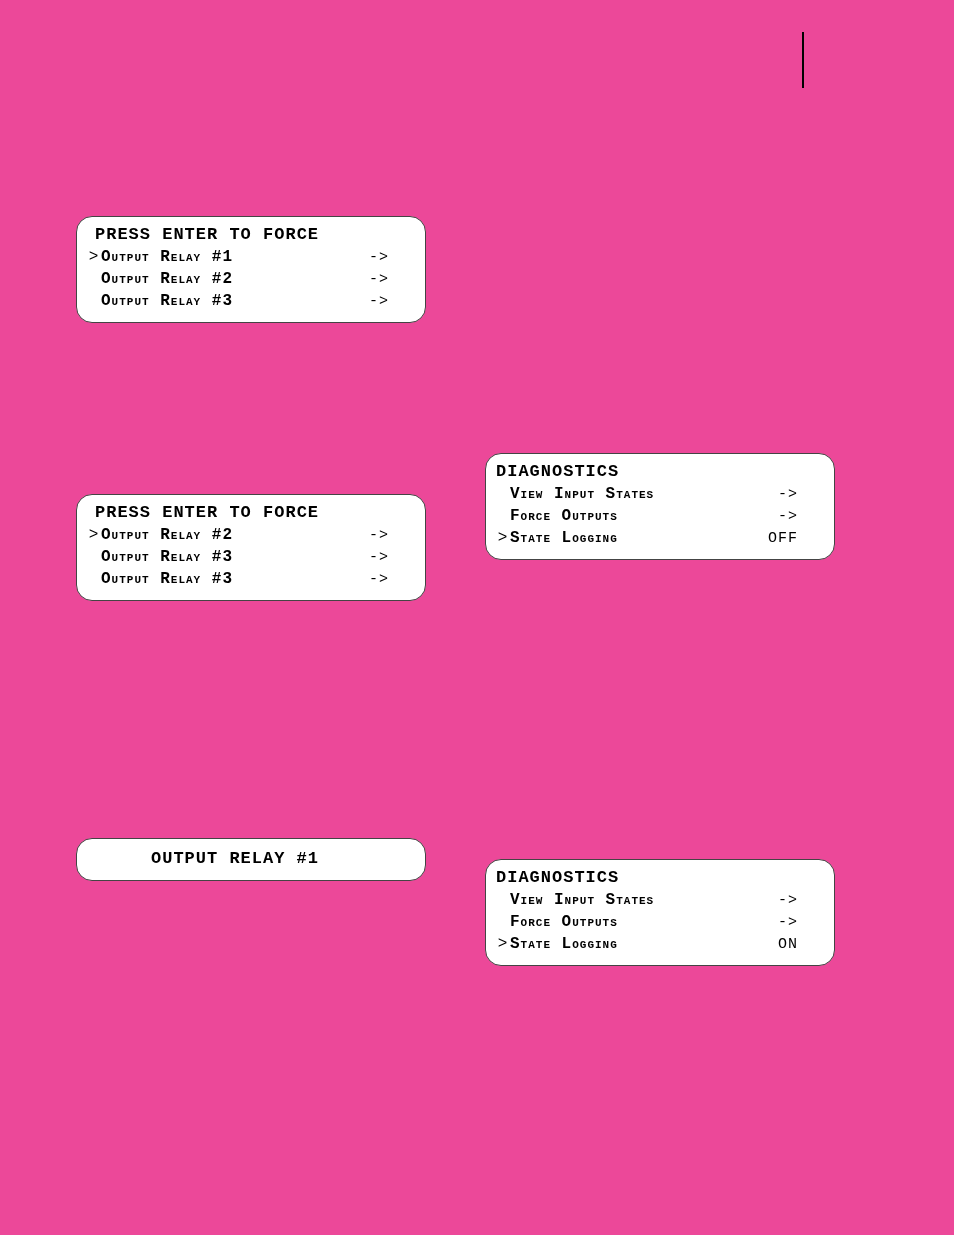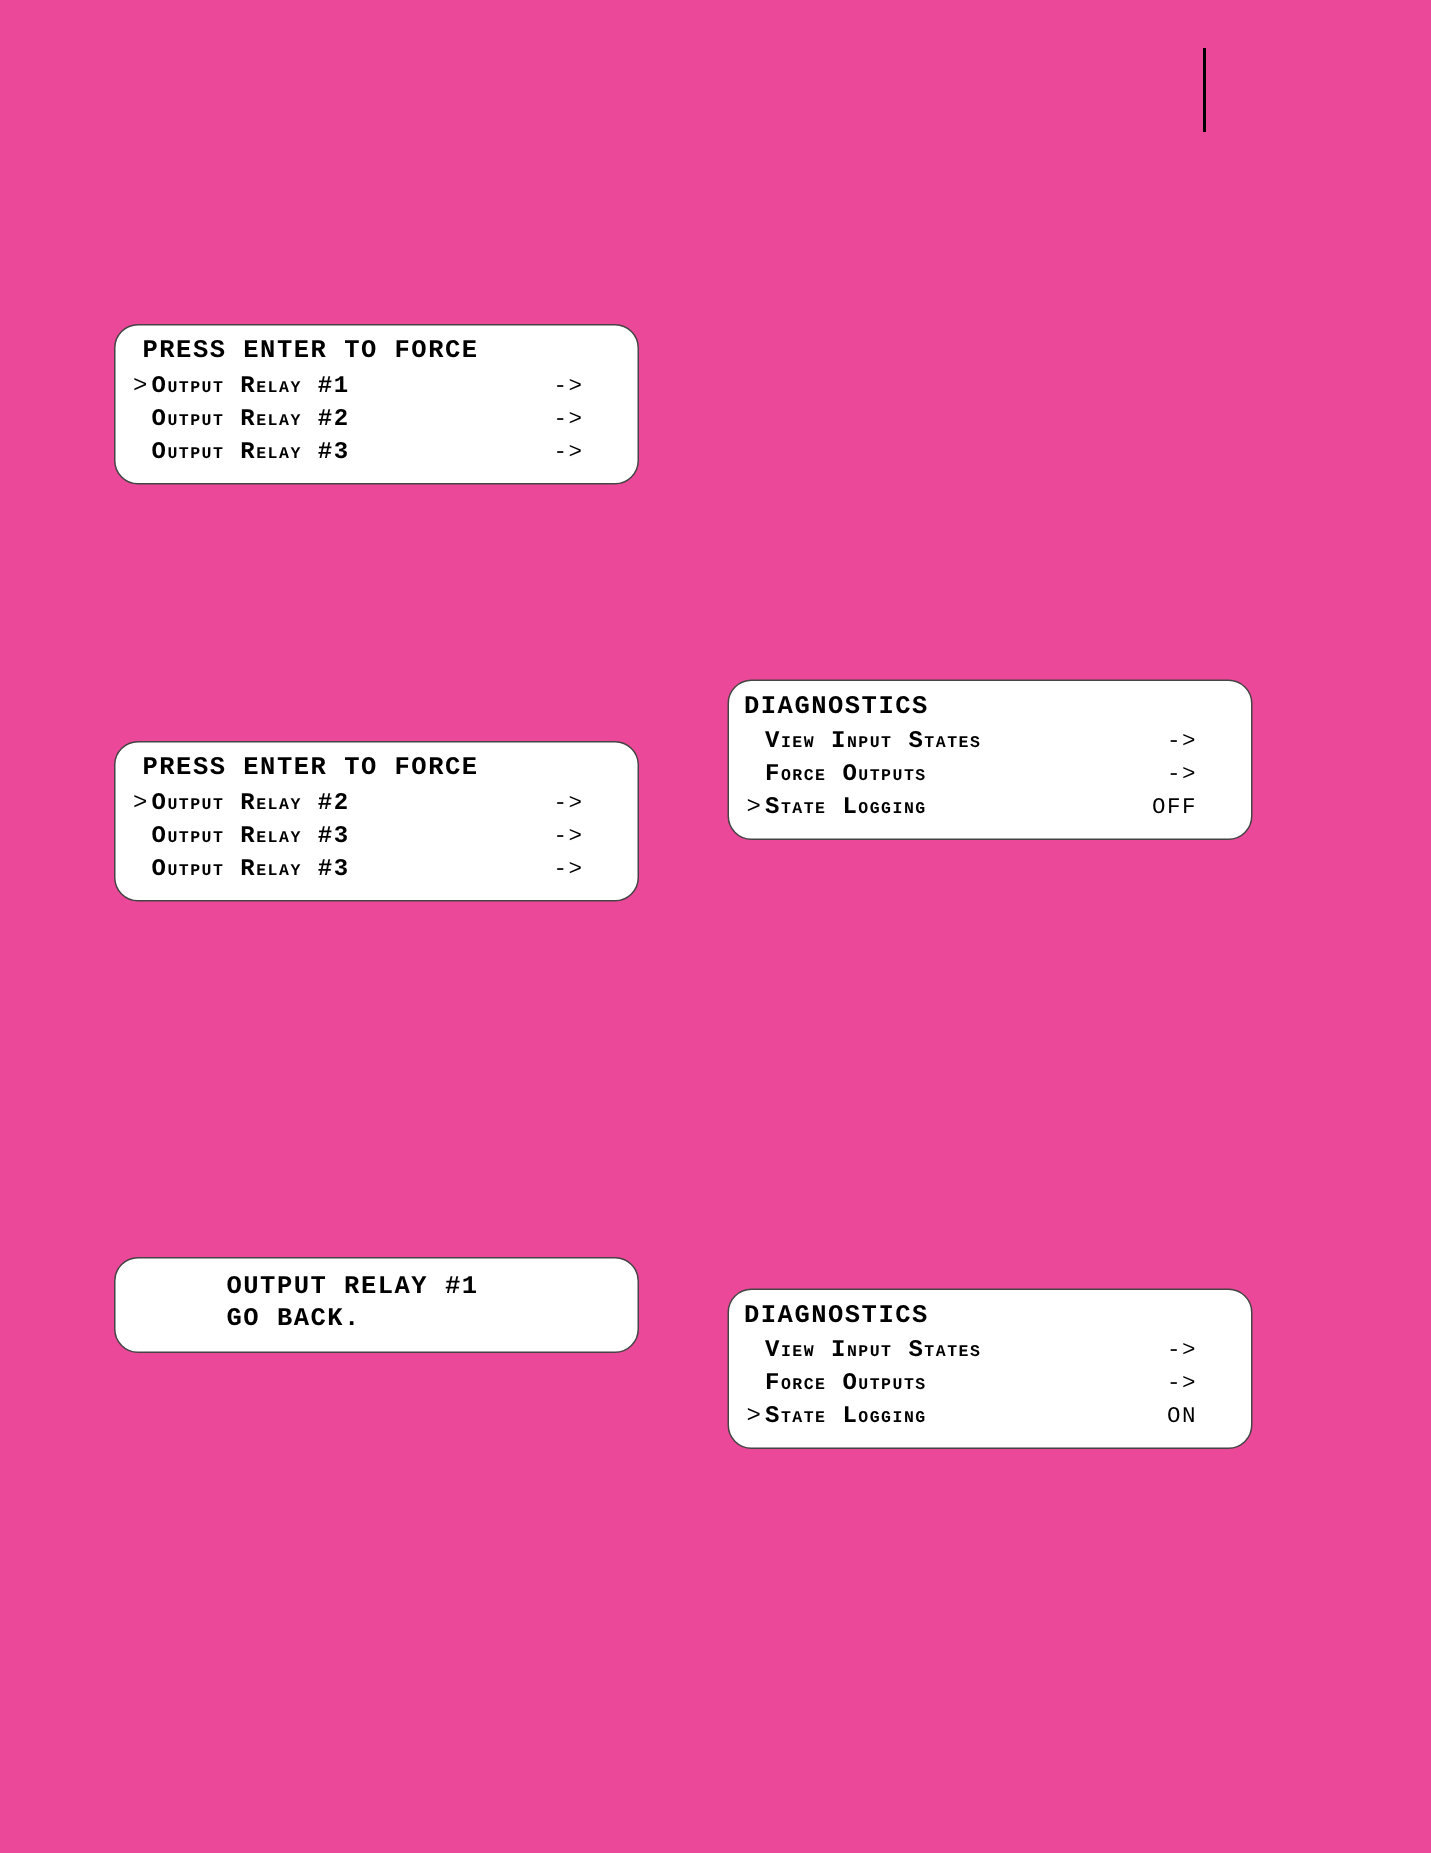--- a/index.html
+++ b/index.html
@@ -78,21 +78,20 @@
     </div>
     <div class="row">
       <span class="cur">&gt;</span>
       <span class="lab">State Logging</span>
       <span class="val">OFF</span>
     </div>
   </div>
 
   <div id="lcd4" class="lcd">
     <div class="msg">OUTPUT RELAY #1</div>
-    <div class="msg">GO BACK.</div>
   </div>
 
   <div id="lcd5" class="lcd">
     <div class="ttl" style="margin-left:0">DIAGNOSTICS</div>
     <div class="row">
       <span class="cur ind"></span>
       <span class="lab">View Input States</span>
       <span class="val">-&gt;</span>
     </div>
     <div class="row">

